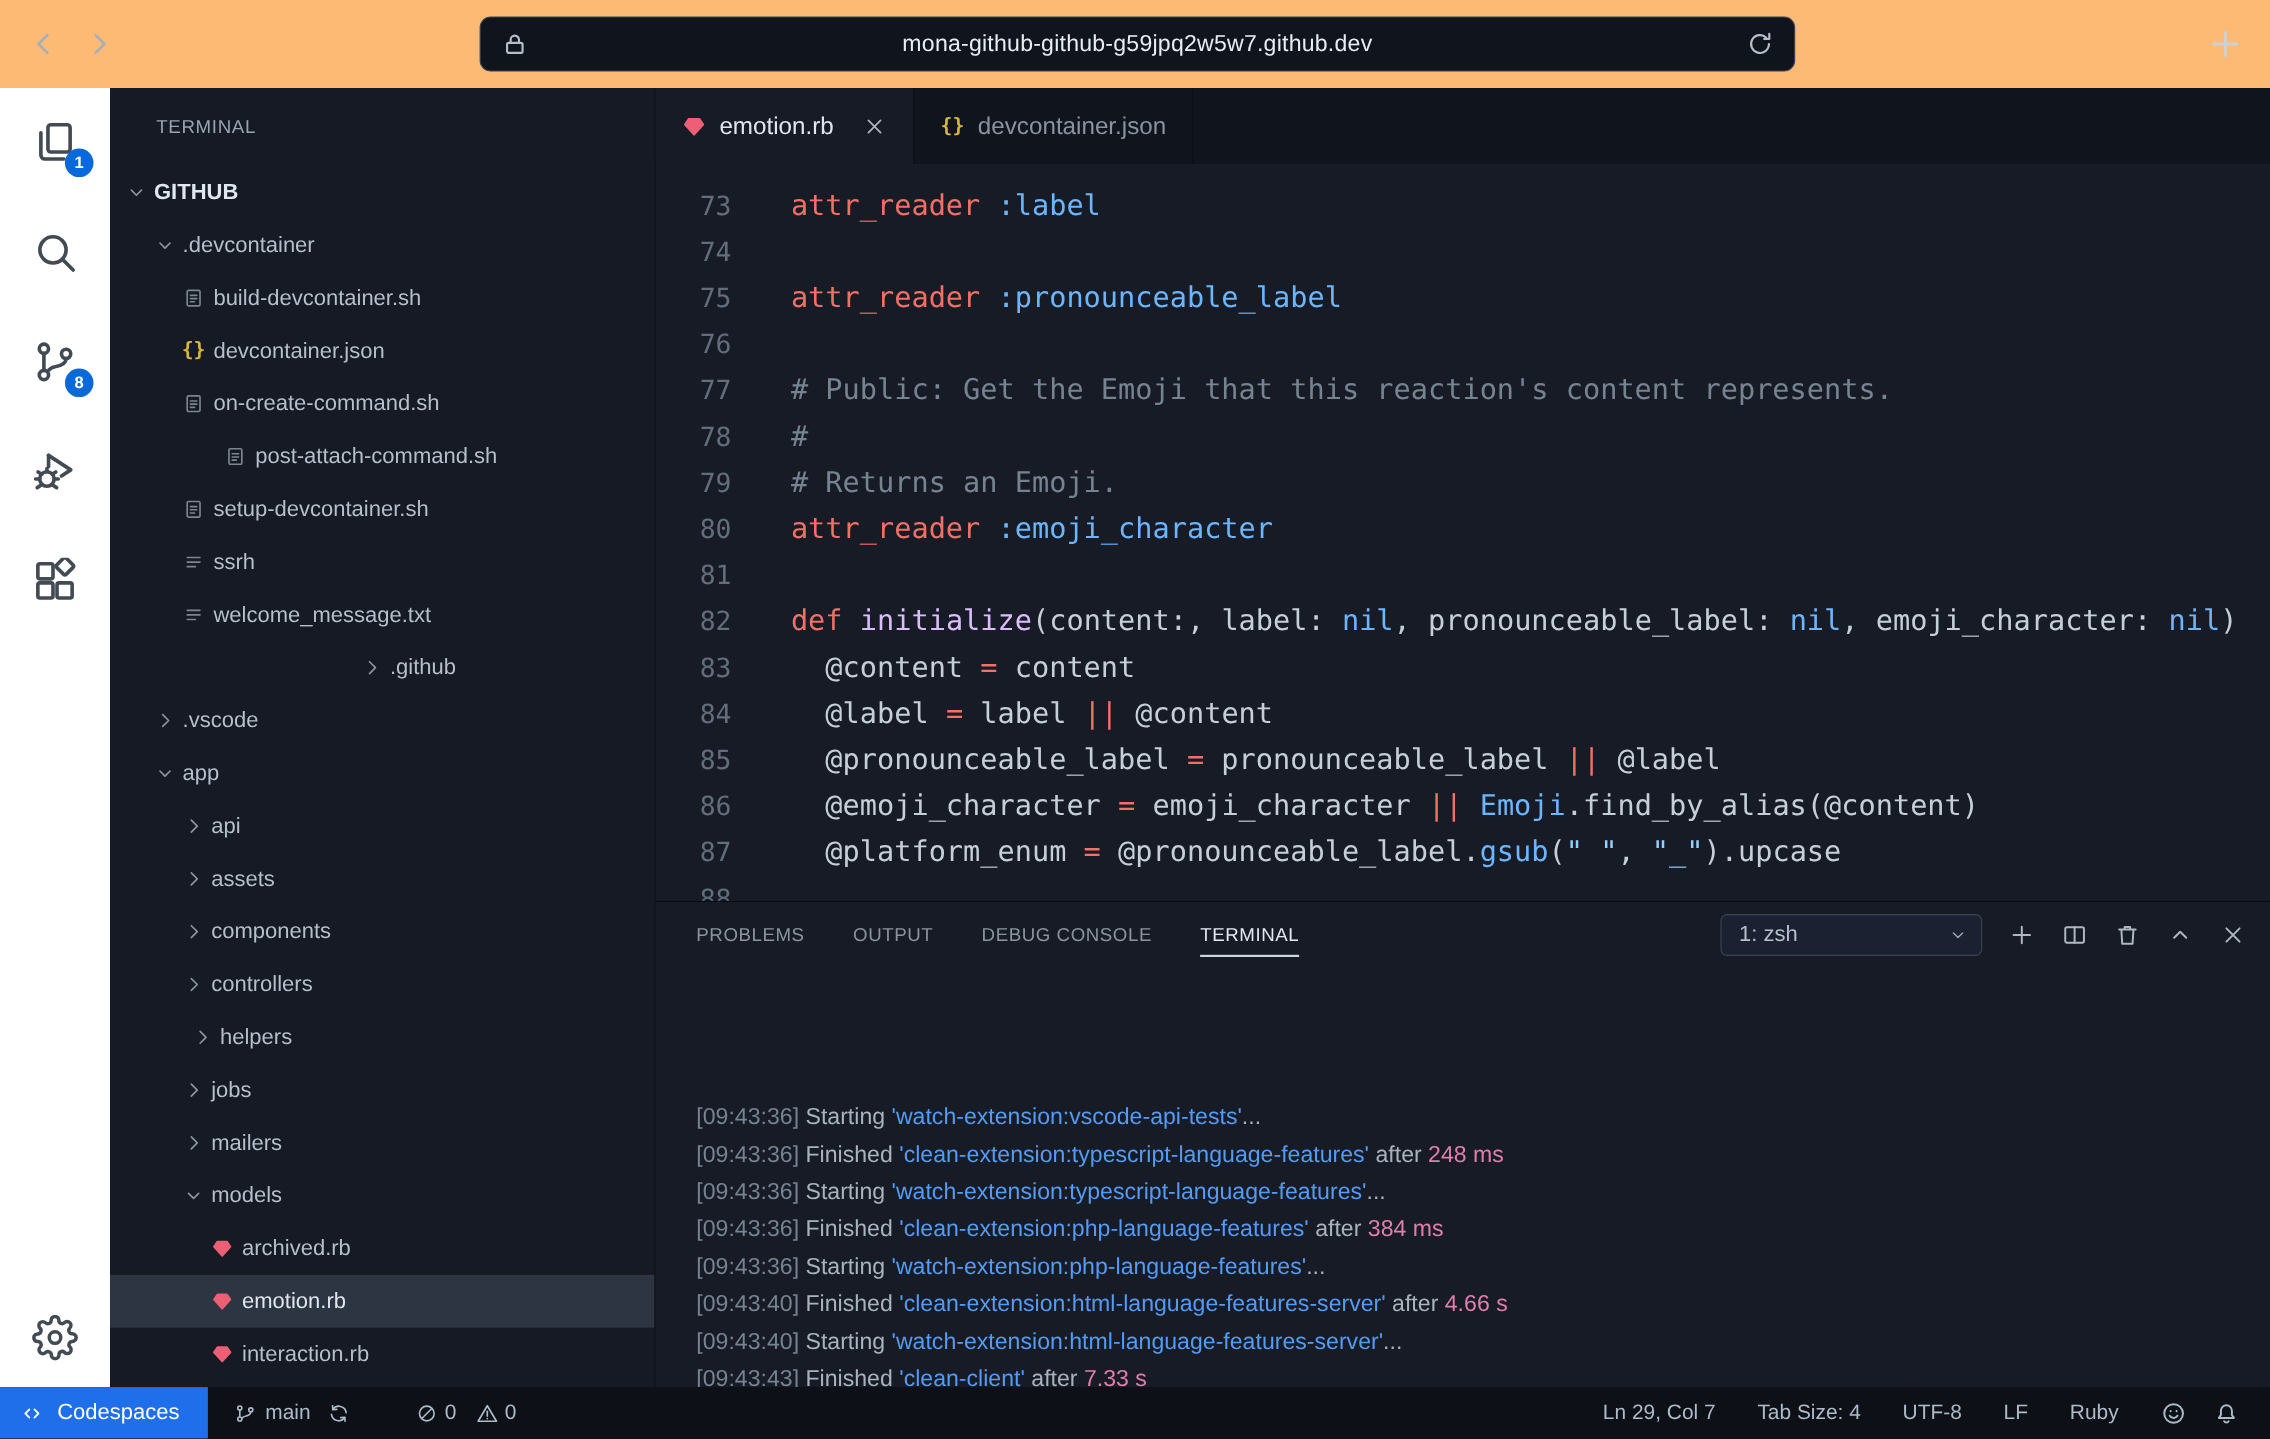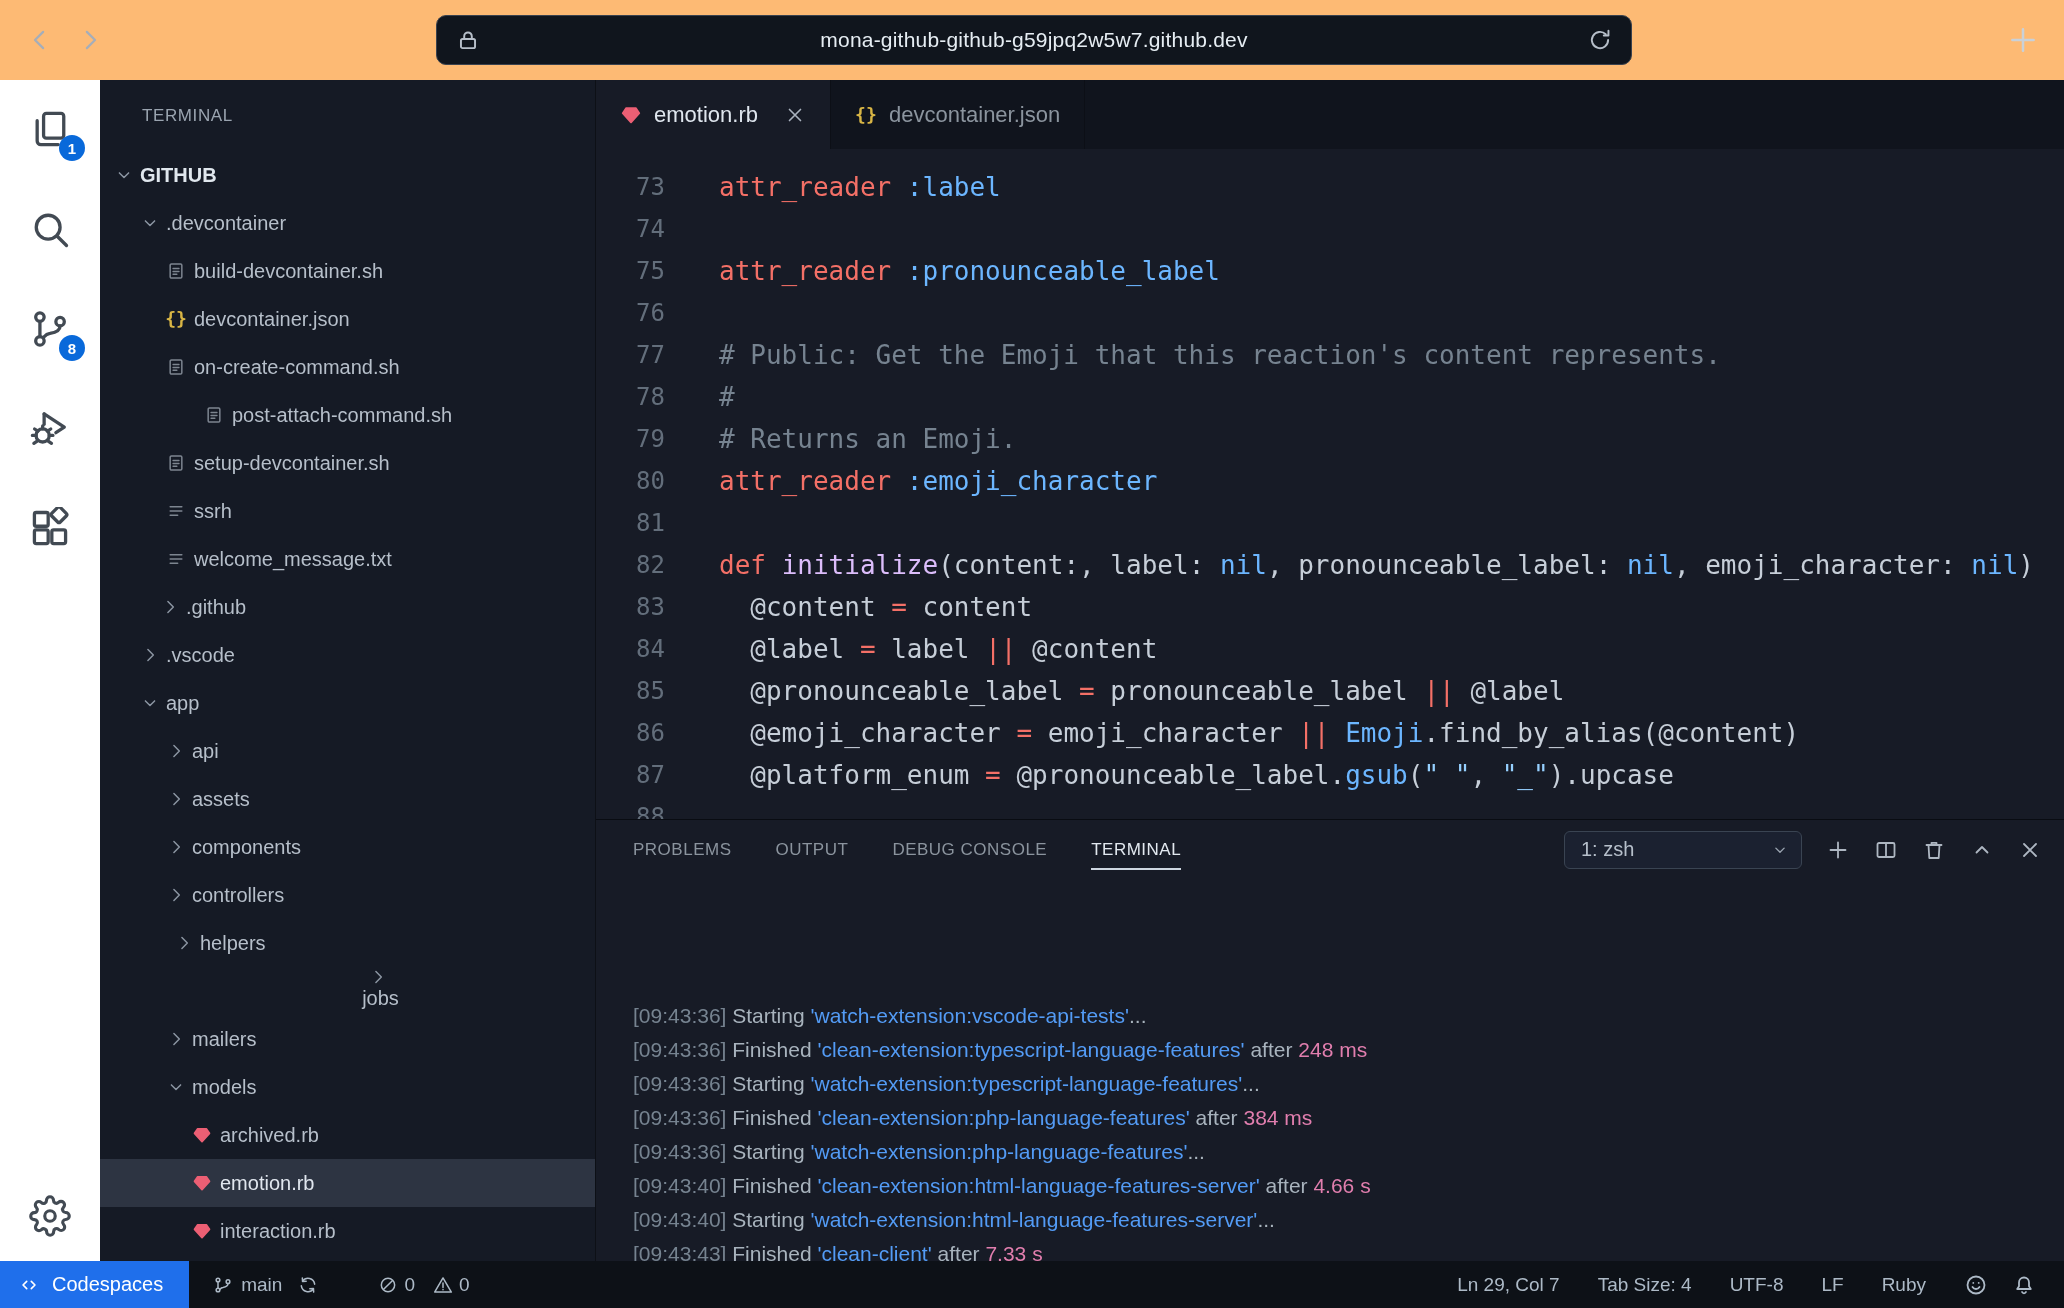--- a/index.html
+++ b/index.html
@@ -301,21 +301,21 @@
             <span>ssrh</span>
           </div>
           <div class="tree-row" style="padding-left: 66px;">
             <span class="icon file-ico">
               <svg viewBox="0 0 24 24" fill="none" stroke="currentColor" stroke-width="1.8" stroke-linecap="round" stroke-linejoin="round">
                 <path d="M5 7h14M5 12h14M5 17h9"></path>
               </svg>
             </span>
             <span>welcome_message.txt</span>
           </div>
-          <div class="tree-row" style="padding-left: 60px;">
+          <div class="tree-row" style="padding-left: 48px; justify-content: center;">
             <span class="icon tree-chevron">
               <svg viewBox="0 0 24 24" fill="none" stroke="currentColor" stroke-width="1.8" stroke-linecap="round" stroke-linejoin="round">
                 <polyline points="9.5 5.5 16 12 9.5 18.5"></polyline>
               </svg>
             </span>
             <span>.github</span>
           </div>
           <div class="tree-row" style="padding-left: 40px;">
             <span class="icon tree-chevron">
               <svg viewBox="0 0 24 24" fill="none" stroke="currentColor" stroke-width="1.8" stroke-linecap="round" stroke-linejoin="round">
@@ -365,21 +365,21 @@
             <span>controllers</span>
           </div>
           <div class="tree-row" style="padding-left: 74px;">
             <span class="icon tree-chevron">
               <svg viewBox="0 0 24 24" fill="none" stroke="currentColor" stroke-width="1.8" stroke-linecap="round" stroke-linejoin="round">
                 <polyline points="9.5 5.5 16 12 9.5 18.5"></polyline>
               </svg>
             </span>
             <span>helpers</span>
           </div>
-          <div class="tree-row" style="padding-left: 66px; flex-direction: column;">
+          <div class="tree-row" style="padding-left: 66px;">
             <span class="icon tree-chevron">
               <svg viewBox="0 0 24 24" fill="none" stroke="currentColor" stroke-width="1.8" stroke-linecap="round" stroke-linejoin="round">
                 <polyline points="9.5 5.5 16 12 9.5 18.5"></polyline>
               </svg>
             </span>
             <span>jobs</span>
           </div>
           <div class="tree-row" style="padding-left: 66px;">
             <span class="icon tree-chevron">
               <svg viewBox="0 0 24 24" fill="none" stroke="currentColor" stroke-width="1.8" stroke-linecap="round" stroke-linejoin="round">

